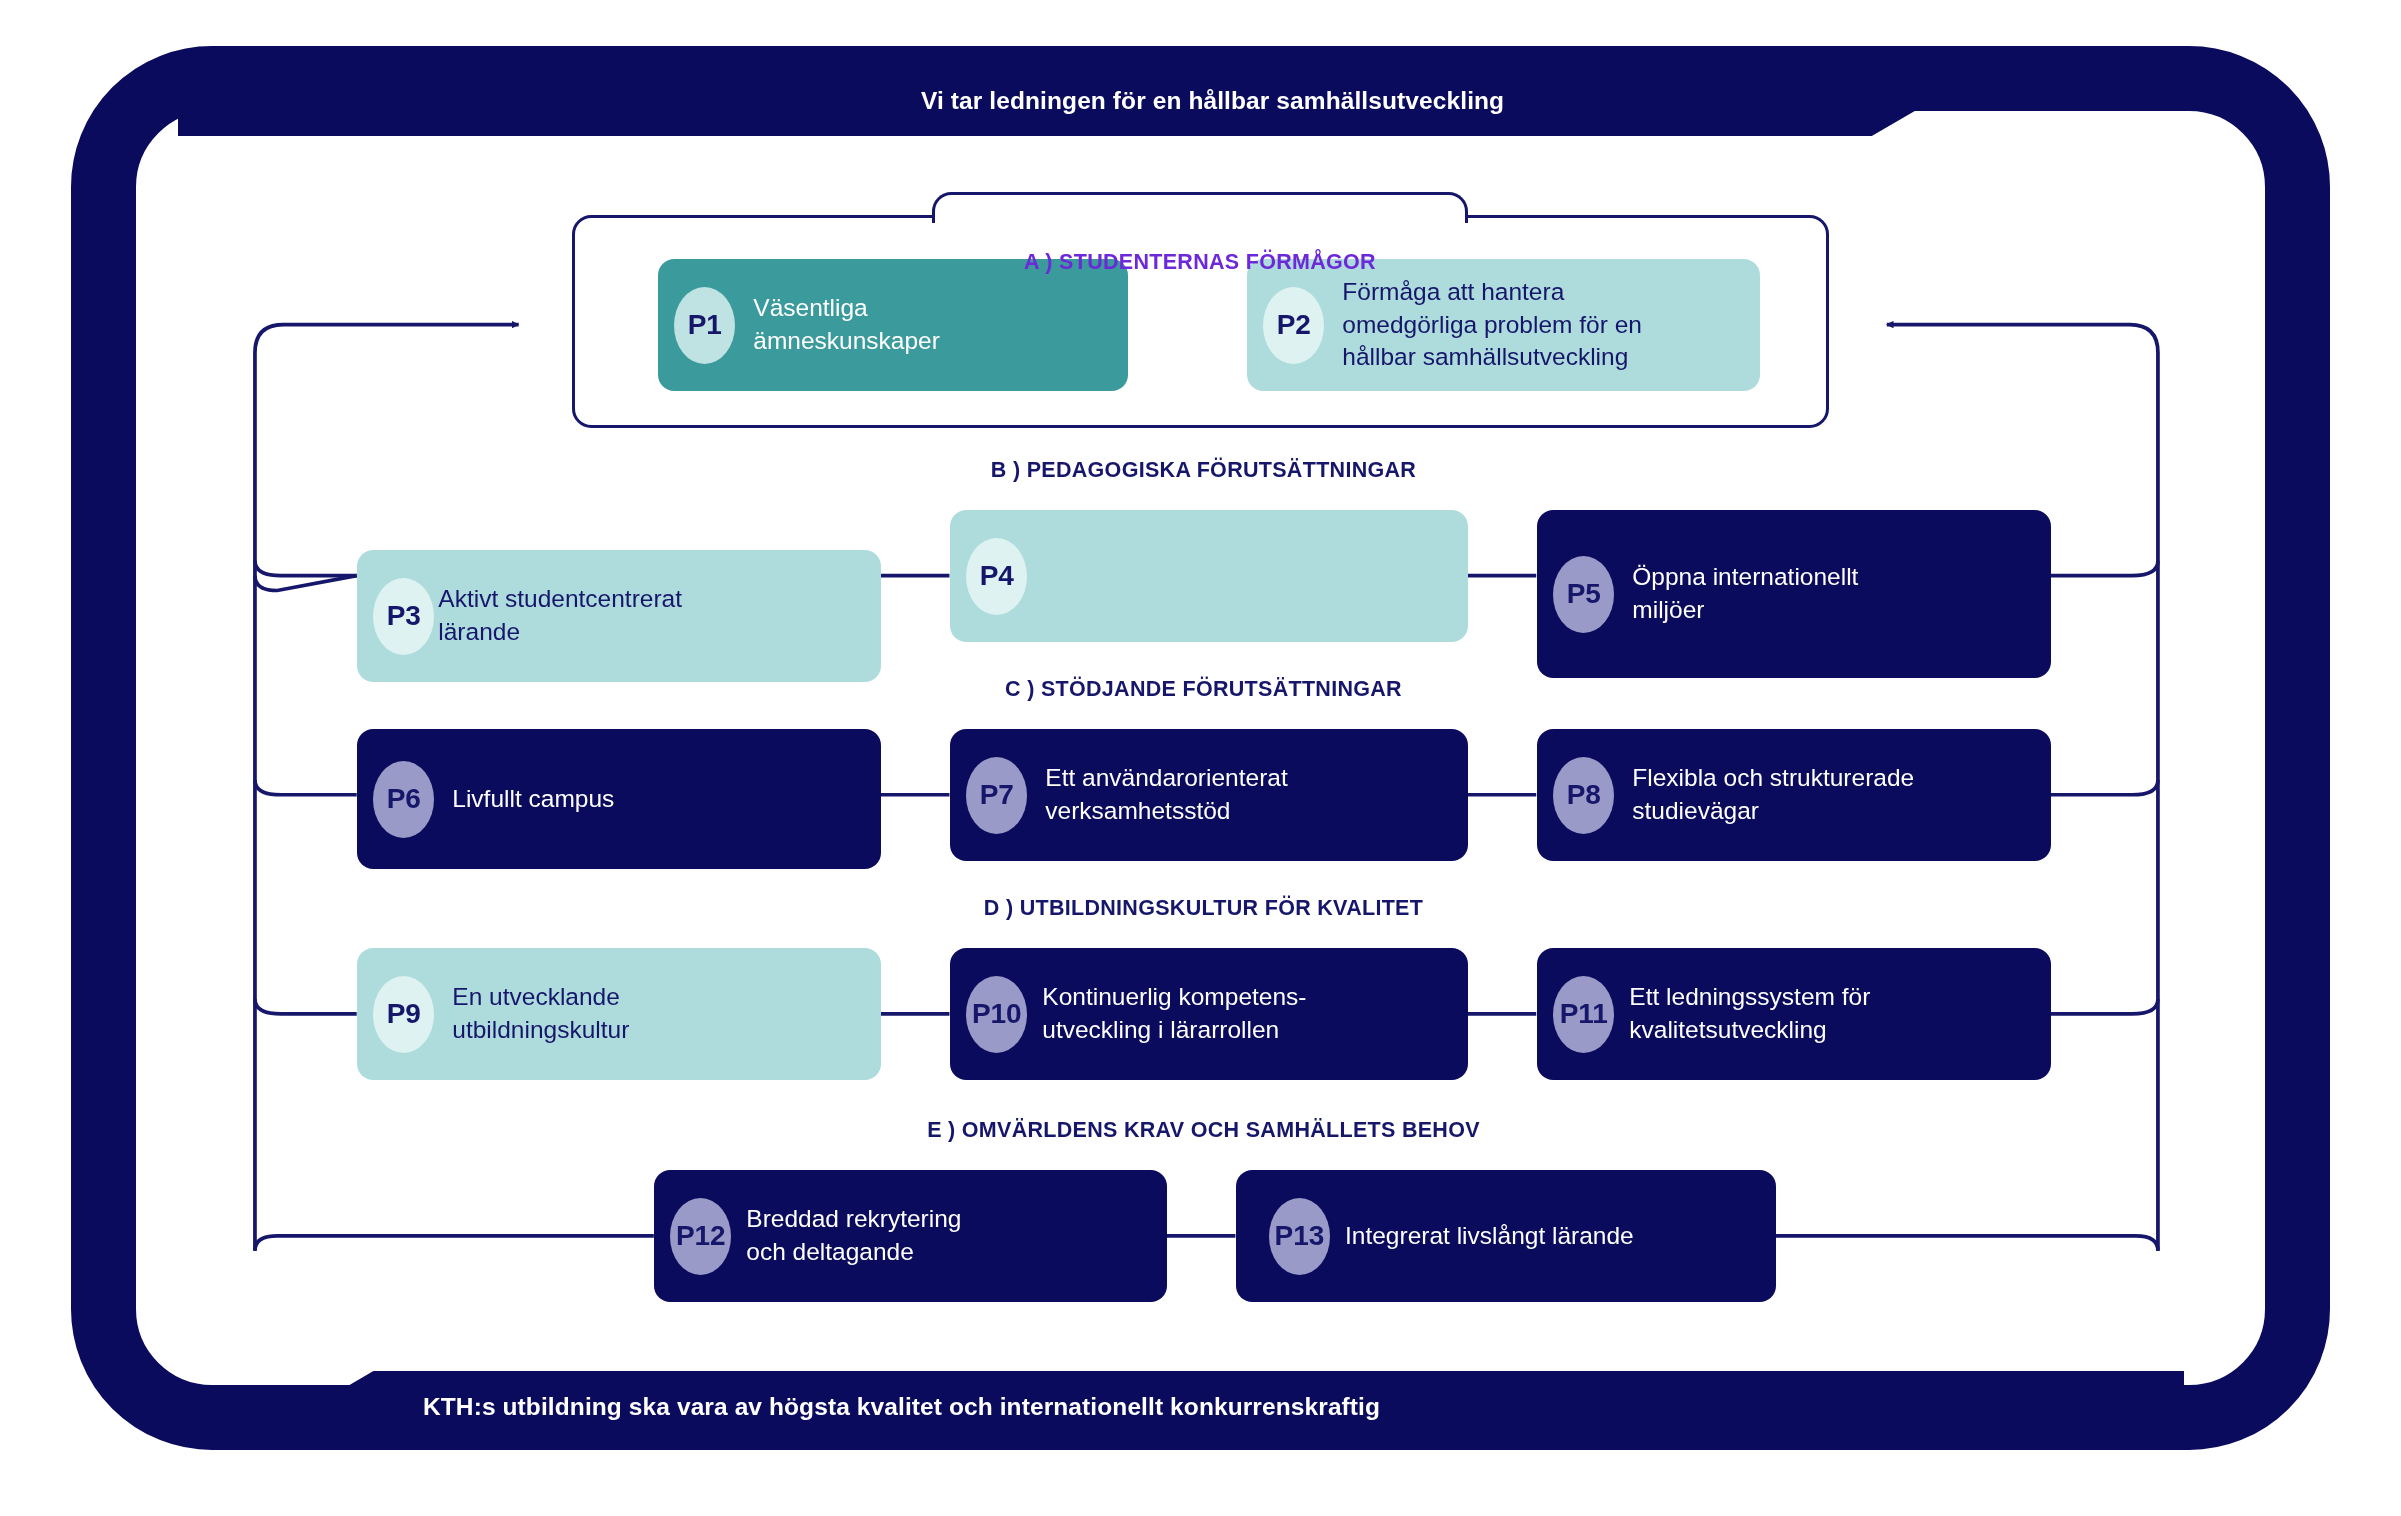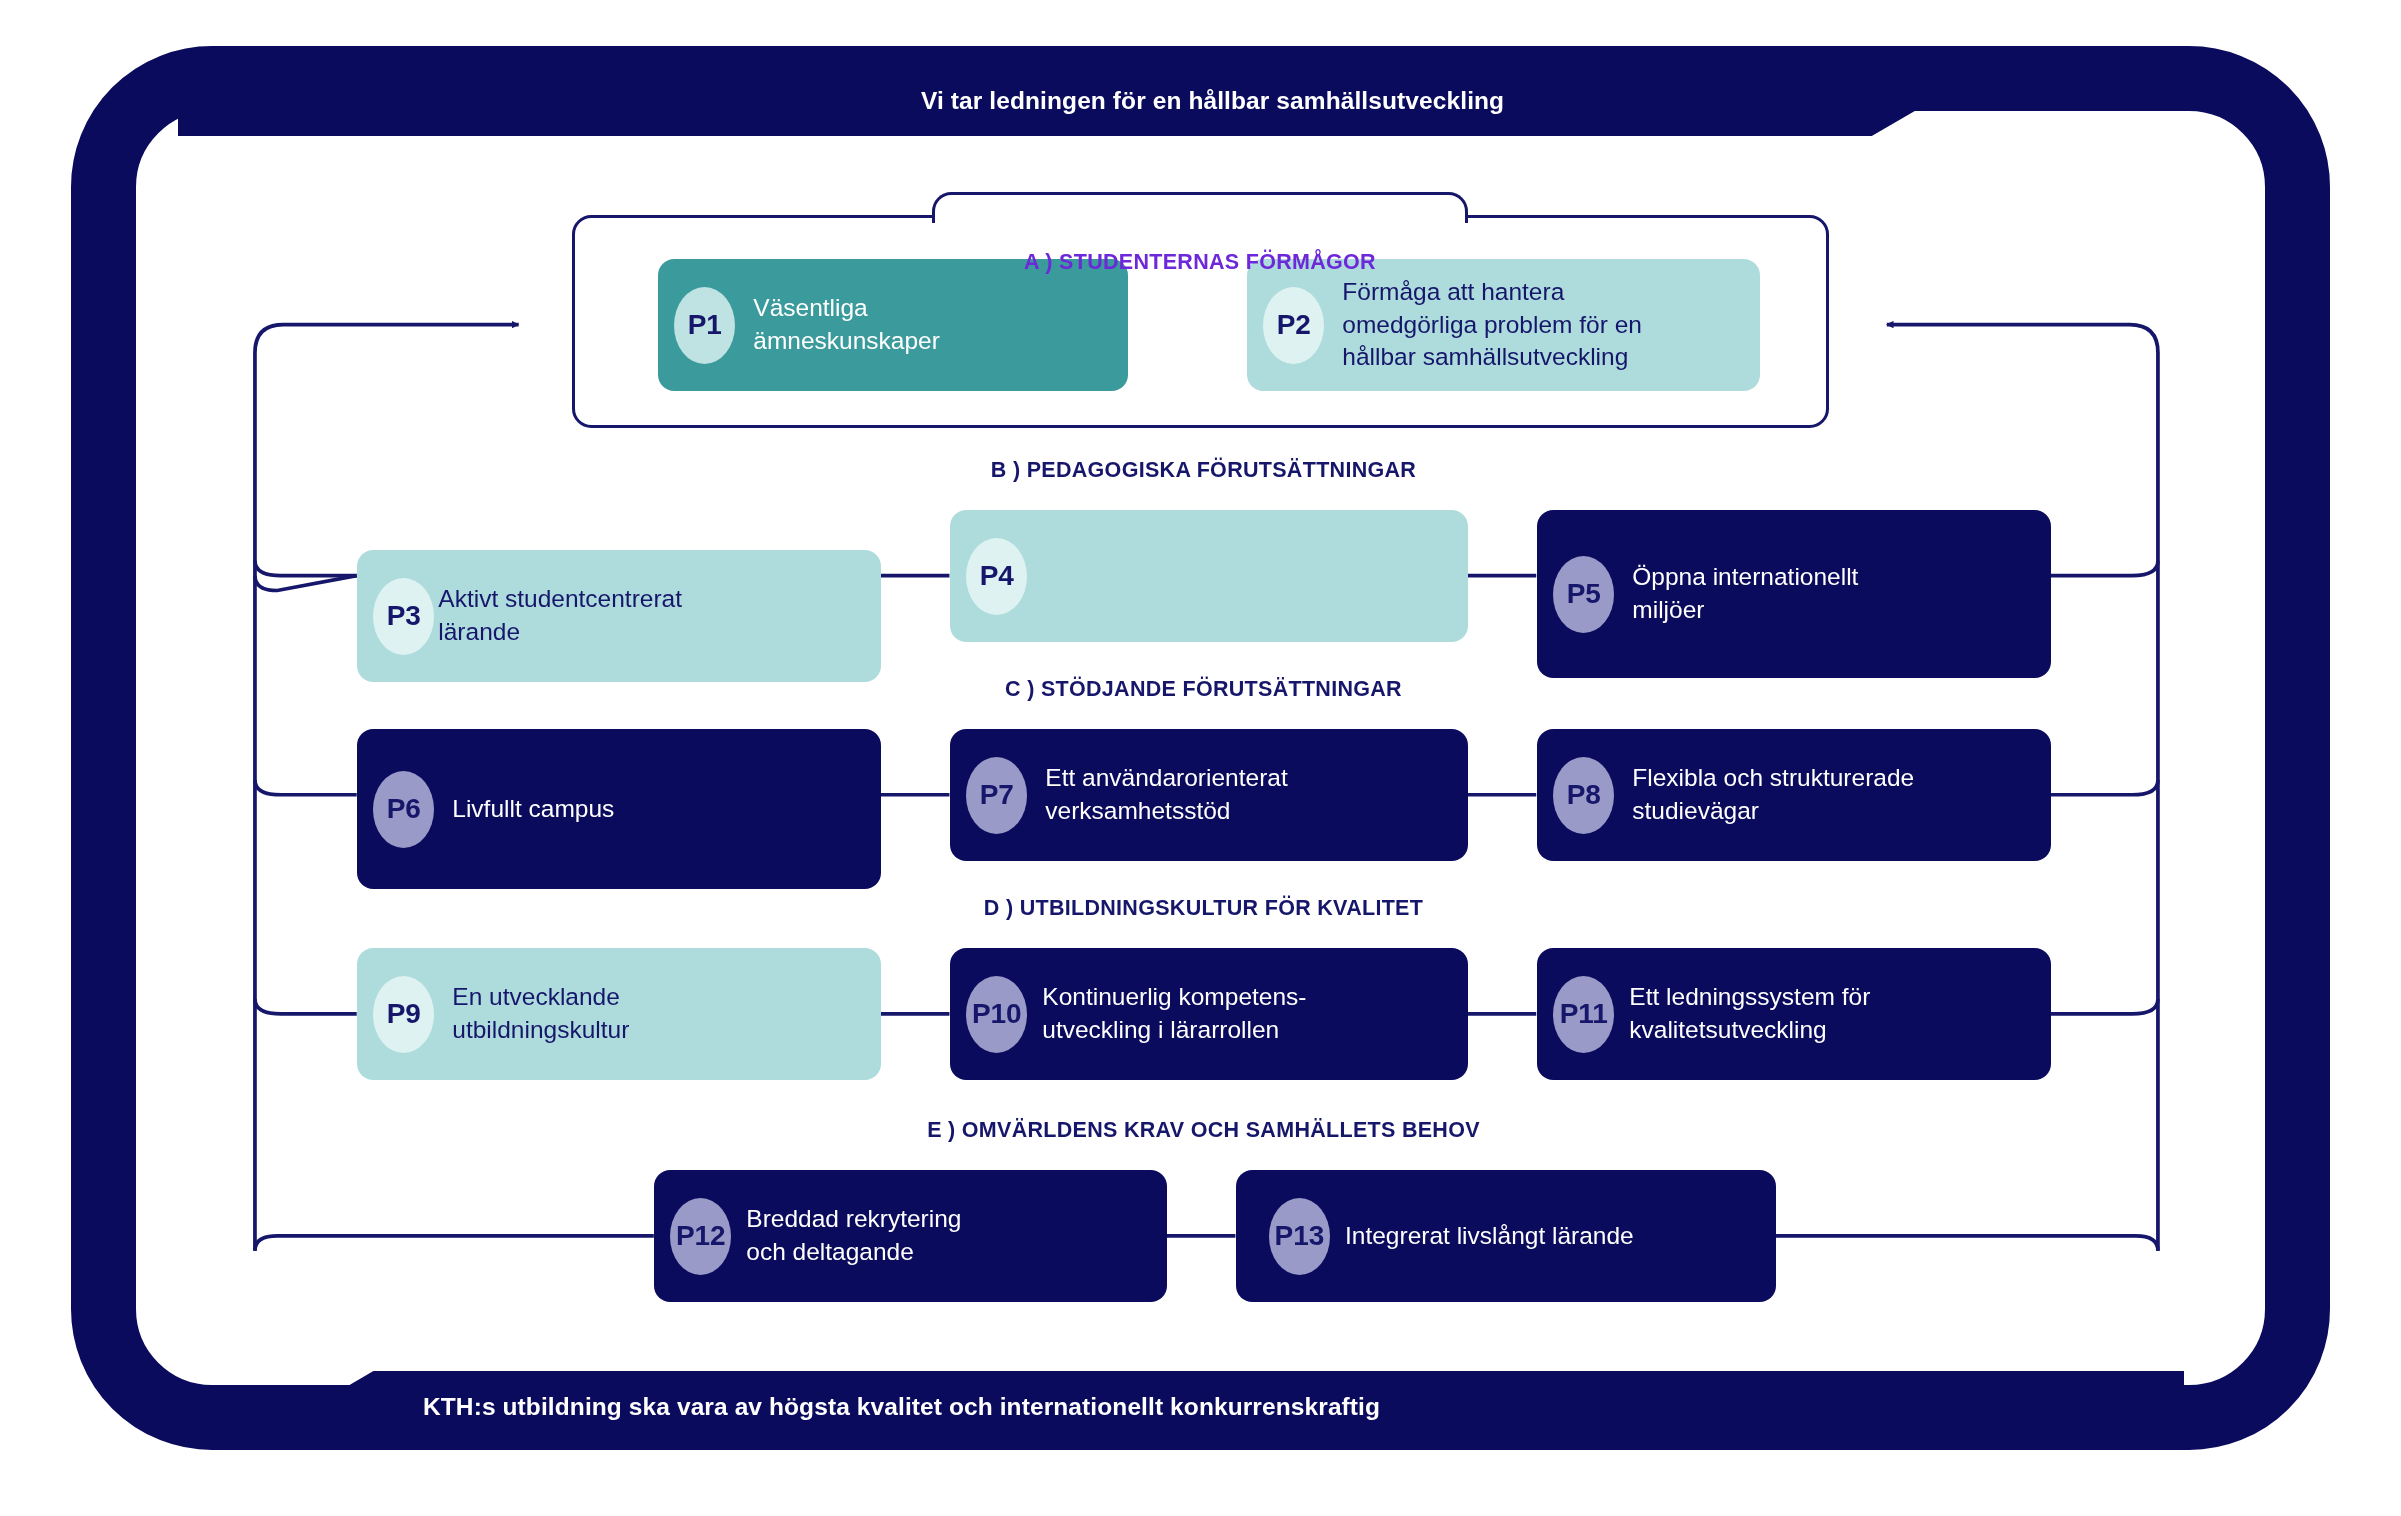--- a/index.html
+++ b/index.html
@@ -166,21 +166,21 @@
 </div>
 <div class="card v-lightteal" style="left:950px;top:510px;width:518px;height:132px;padding-left:16.3px;gap:18px;">
   <span class="badge">P4</span>
 </div>
 <div class="card v-navy" style="left:1537px;top:510px;width:514px;height:168px;padding-left:16.3px;gap:18px;">
   <span class="badge">P5</span>
   <span class="card-label">Öppna internationellt
 miljöer</span>
 </div>
 
-<div class="card v-navy" style="left:357px;top:729px;width:524px;height:160px;padding-left:16.3px;gap:18px;">
+<div class="card v-navy" style="left:357px;top:729px;width:524px;height:140px;padding-left:16.3px;gap:18px;">
   <span class="badge">P6</span>
   <span class="card-label">Livfullt campus</span>
 </div>
 <div class="card v-navy" style="left:950px;top:729px;width:518px;height:132px;padding-left:16.3px;gap:18px;">
   <span class="badge">P7</span>
   <span class="card-label">Ett användarorienterat
 verksamhetsstöd</span>
 </div>
 <div class="card v-navy" style="left:1537px;top:729px;width:514px;height:132px;padding-left:16.3px;gap:18px;">
   <span class="badge">P8</span>

